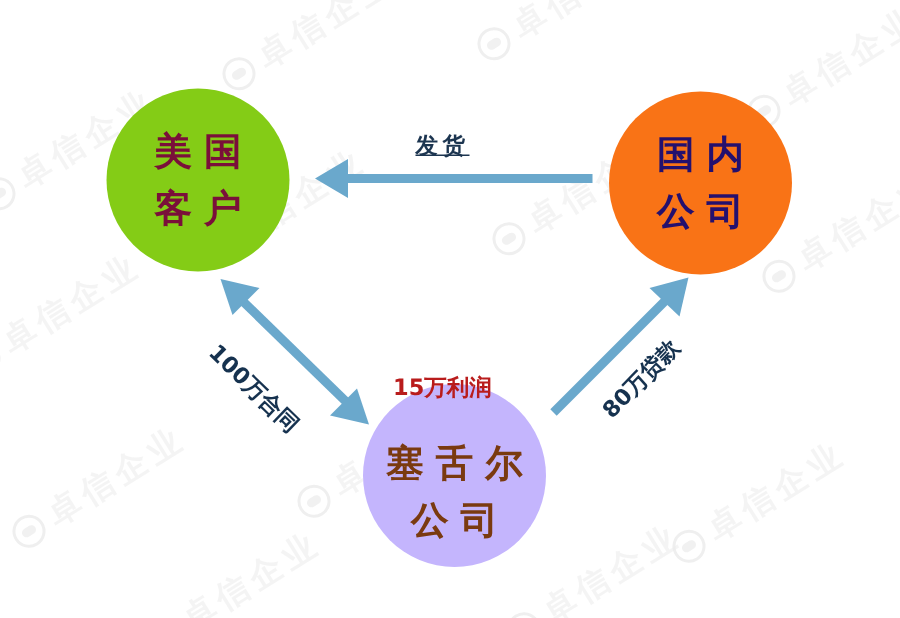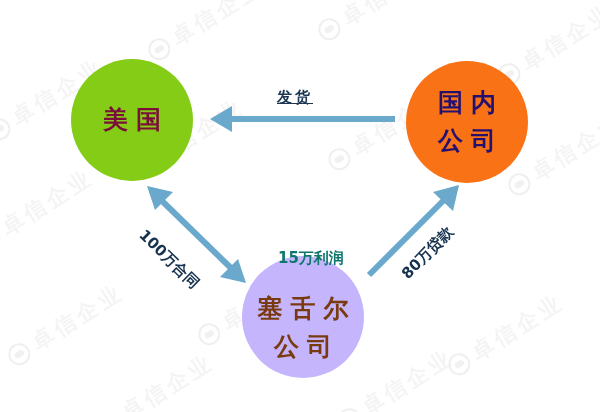--- a/index.html
+++ b/index.html
@@ -15,21 +15,21 @@
     .node-line { font-family: "DejaVu Sans", sans-serif; font-weight: bold; font-size: 25px; letter-spacing: 8px; line-height: 38px; padding-left: 8px; }
     #node-us { left: 71px; top: 59px; width: 122px; height: 122px; background: #84cc16; }
     #node-us .node-line { color: #7a0f3a; }
     #node-dom { left: 406px; top: 61px; width: 122px; height: 122px; background: #f97316; }
     #node-dom .node-line { color: #24106e; }
     #node-sey { left: 242px; top: 256px; width: 122px; height: 122px; background: #c4b5fd; padding-top: 22px; box-sizing: border-box; }
     #node-sey .node-line { color: #7a3a10; }
 
     .label { position: absolute; font-family: "DejaVu Sans", sans-serif; font-weight: bold; white-space: nowrap; }
     #label-ship { left: 277px; top: 88px; font-size: 15px; color: #1c3550; letter-spacing: 3px; text-decoration: underline; }
-    #label-profit { left: 278px; top: 249px; font-size: 15px; color: #0f766e; }
+    #label-profit { left: 262px; top: 249px; font-size: 15px; color: #b91c1c; }
     #label-contract { left: 148px; top: 226px; font-size: 15px; color: #16324f; transform: rotate(44deg); transform-origin: left top; }
     #label-loan { left: 398px; top: 270px; font-size: 15px; color: #16324f; transform: rotate(-46deg); transform-origin: left top; }
     svg.arrows { position: absolute; left: 0; top: 0; }
   </style>
 </head>
 <body>
 
 <div class="canvas">
 
   <div class="watermark-layer">
@@ -101,20 +101,21 @@
     </g>
 
     <g>
       <line x1="369" y1="275" x2="446" y2="198" stroke="#6aa8cc" stroke-width="6"></line>
       <polygon points="459,185 453,211 433,192" fill="#6aa8cc"></polygon>
     </g>
   </svg>
 
   <div class="node" id="node-us">
     <div class="node-line">美国</div>
+    <div class="node-line">客户</div>
   </div>
 
   <div class="node" id="node-dom">
     <div class="node-line">国内</div>
     <div class="node-line">公司</div>
   </div>
 
   <div class="node" id="node-sey">
     <div class="node-line">塞舌尔</div>
     <div class="node-line">公司</div>

